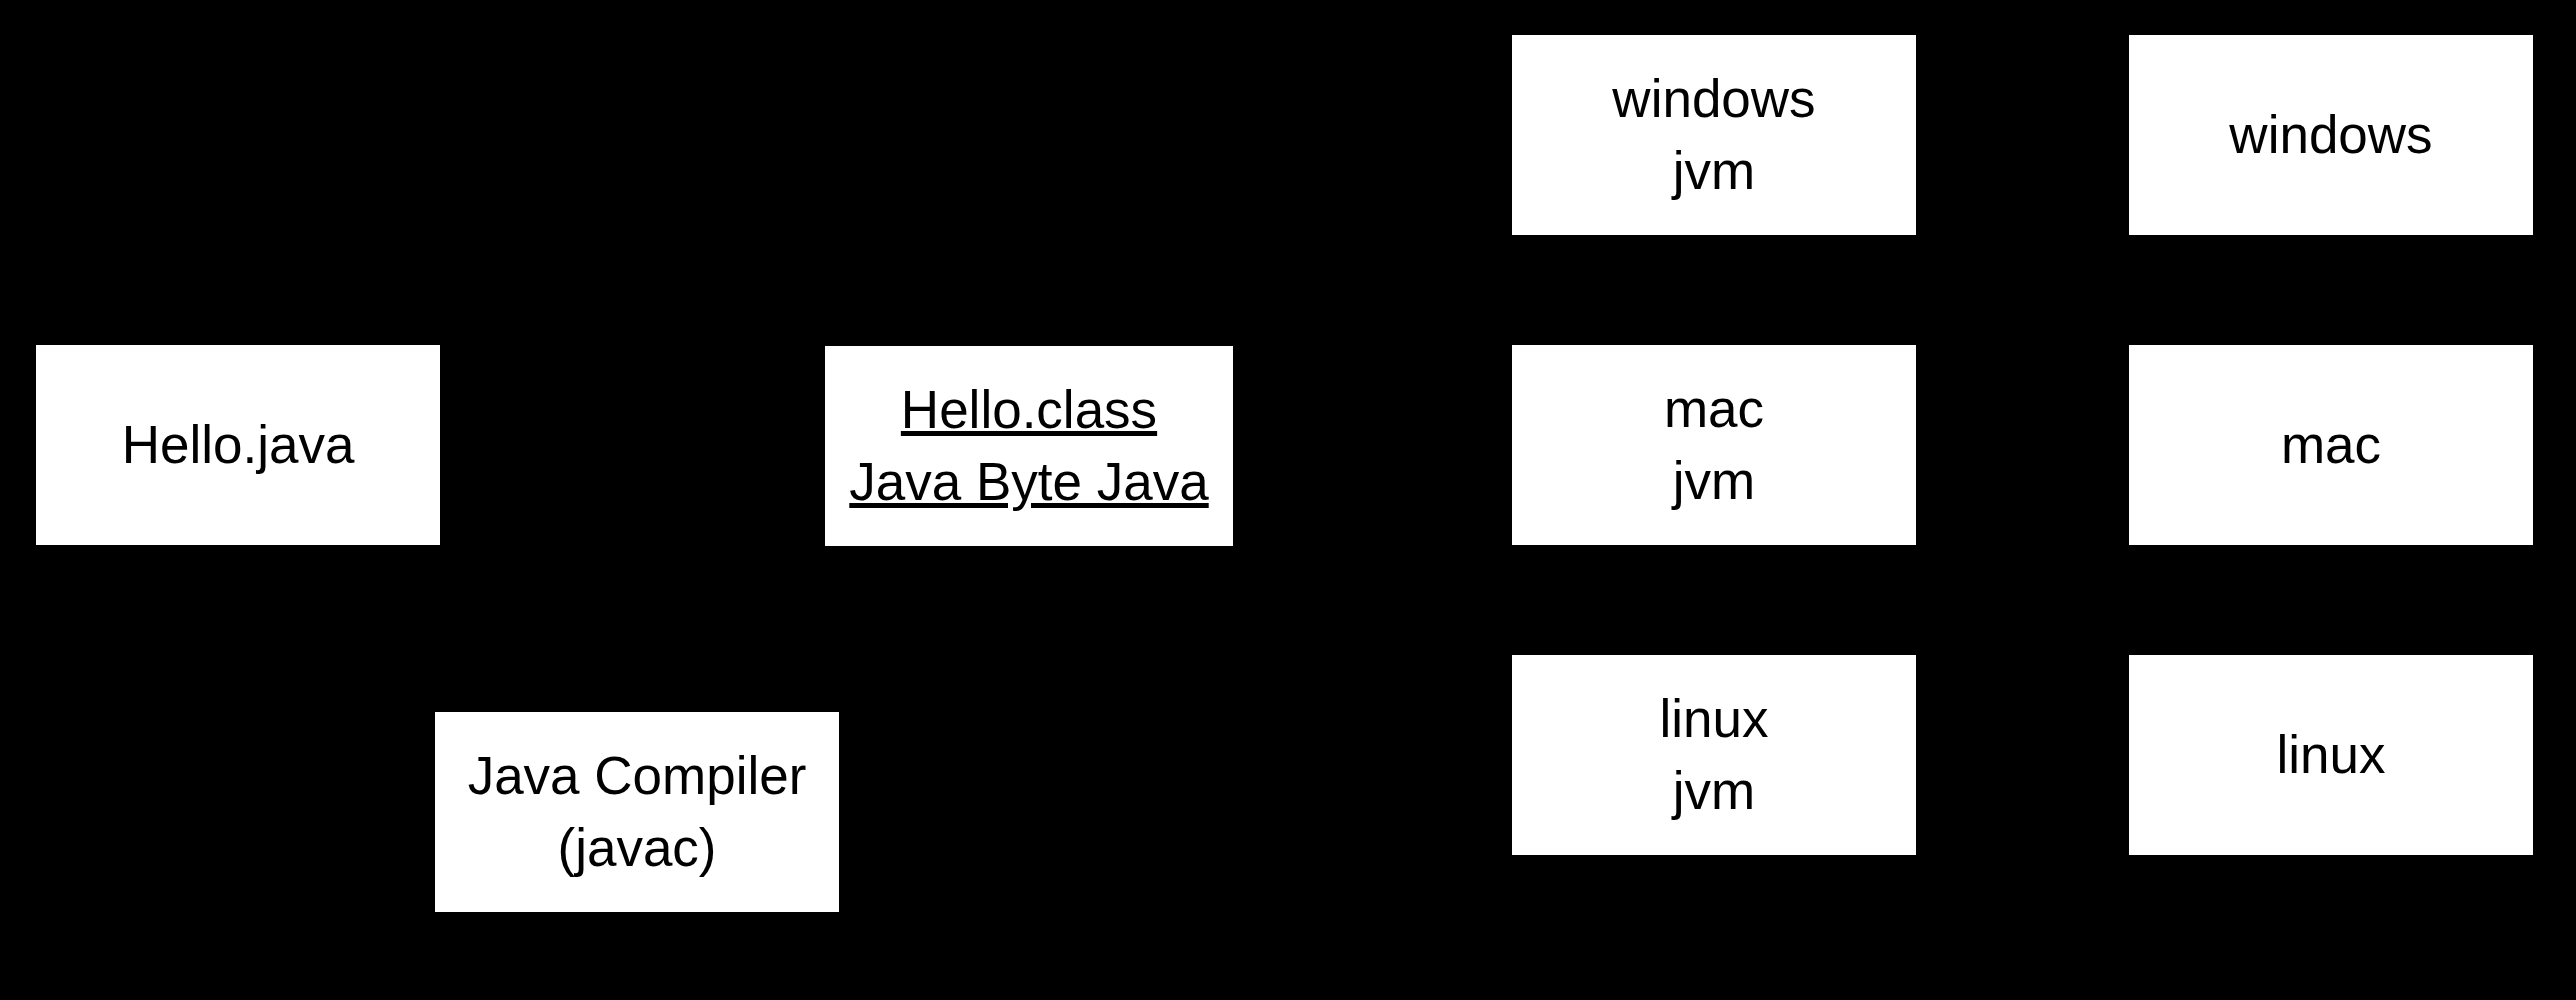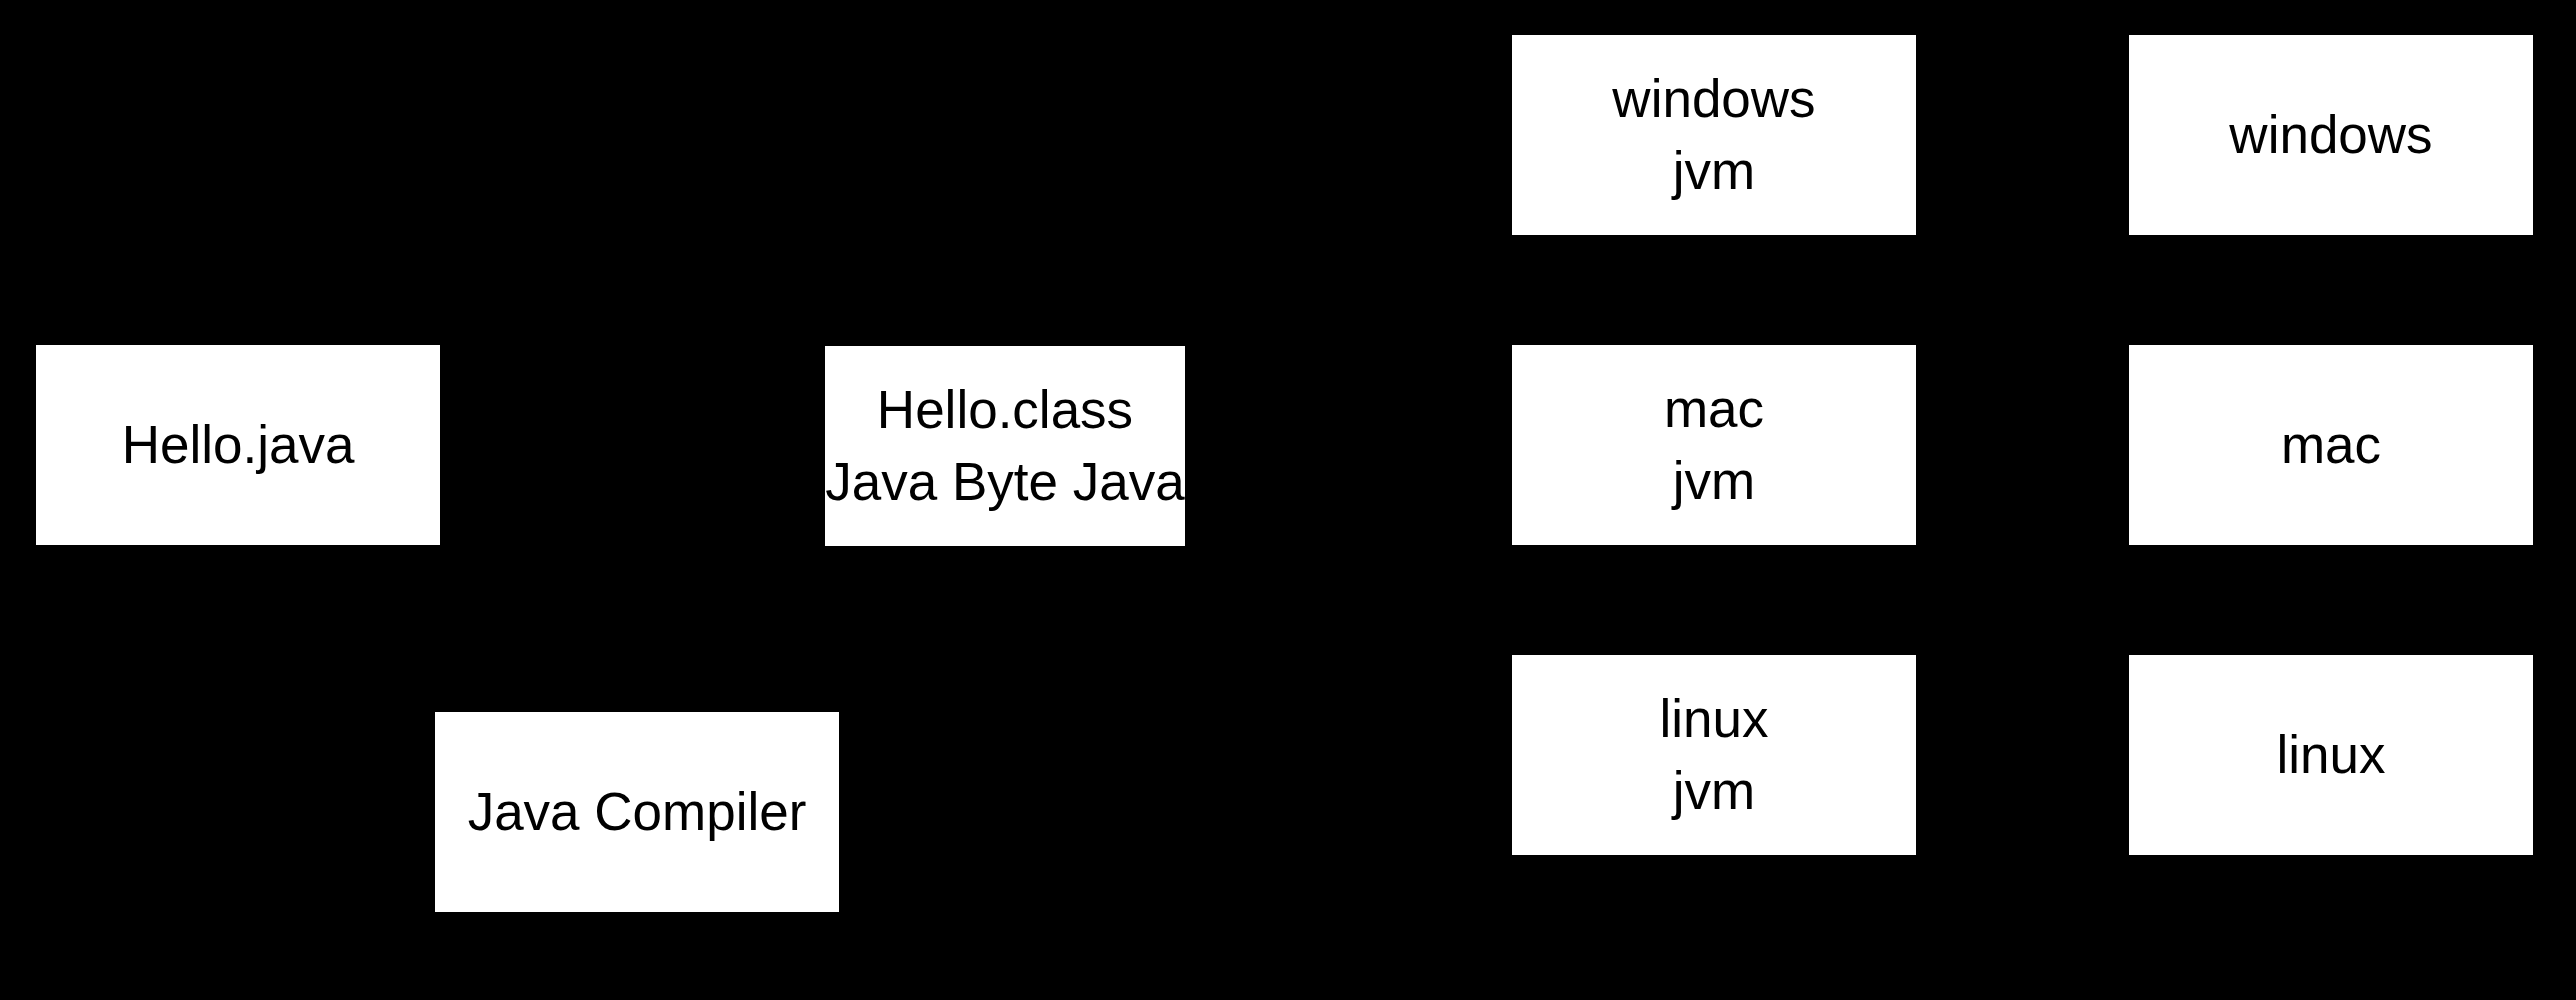--- a/index.html
+++ b/index.html
@@ -30,40 +30,41 @@
     text-align: center;
     font-size: 53px;
     line-height: 72px;
     white-space: nowrap;
   }
   .node span { display: block; }
   .node span:empty { display: none; }
 
   #node-hello-java    { left: 36px;   top: 345px; }
   #node-java-compiler { left: 435px;  top: 712px; }
-  #node-hello-class   { left: 825px;  top: 346px; width: 360px; }
+  #node-hello-class   { left: 825px;  top: 346px; width: 408px; text-decoration: underline; }
   #node-windows-jvm   { left: 1512px; top: 35px;  }
   #node-mac-jvm       { left: 1512px; top: 345px; }
   #node-linux-jvm     { left: 1512px; top: 655px; }
   #node-windows-os    { left: 2129px; top: 35px;  }
   #node-mac-os        { left: 2129px; top: 345px; }
   #node-linux-os      { left: 2129px; top: 655px; }
 </style>
 </head>
 <body>
 
 <div class="canvas">
 
   <div class="node" id="node-hello-java">
     <span>Hello.java</span>
 
   </div>
 
   <div class="node" id="node-java-compiler">
     <span>Java Compiler</span>
+    <span>(javac)</span>
   </div>
 
   <div class="node" id="node-hello-class">
     <span>Hello.class</span>
     <span>Java Byte Java</span>
   </div>
 
   <div class="node" id="node-windows-jvm">
     <span>windows</span>
     <span>jvm</span>

